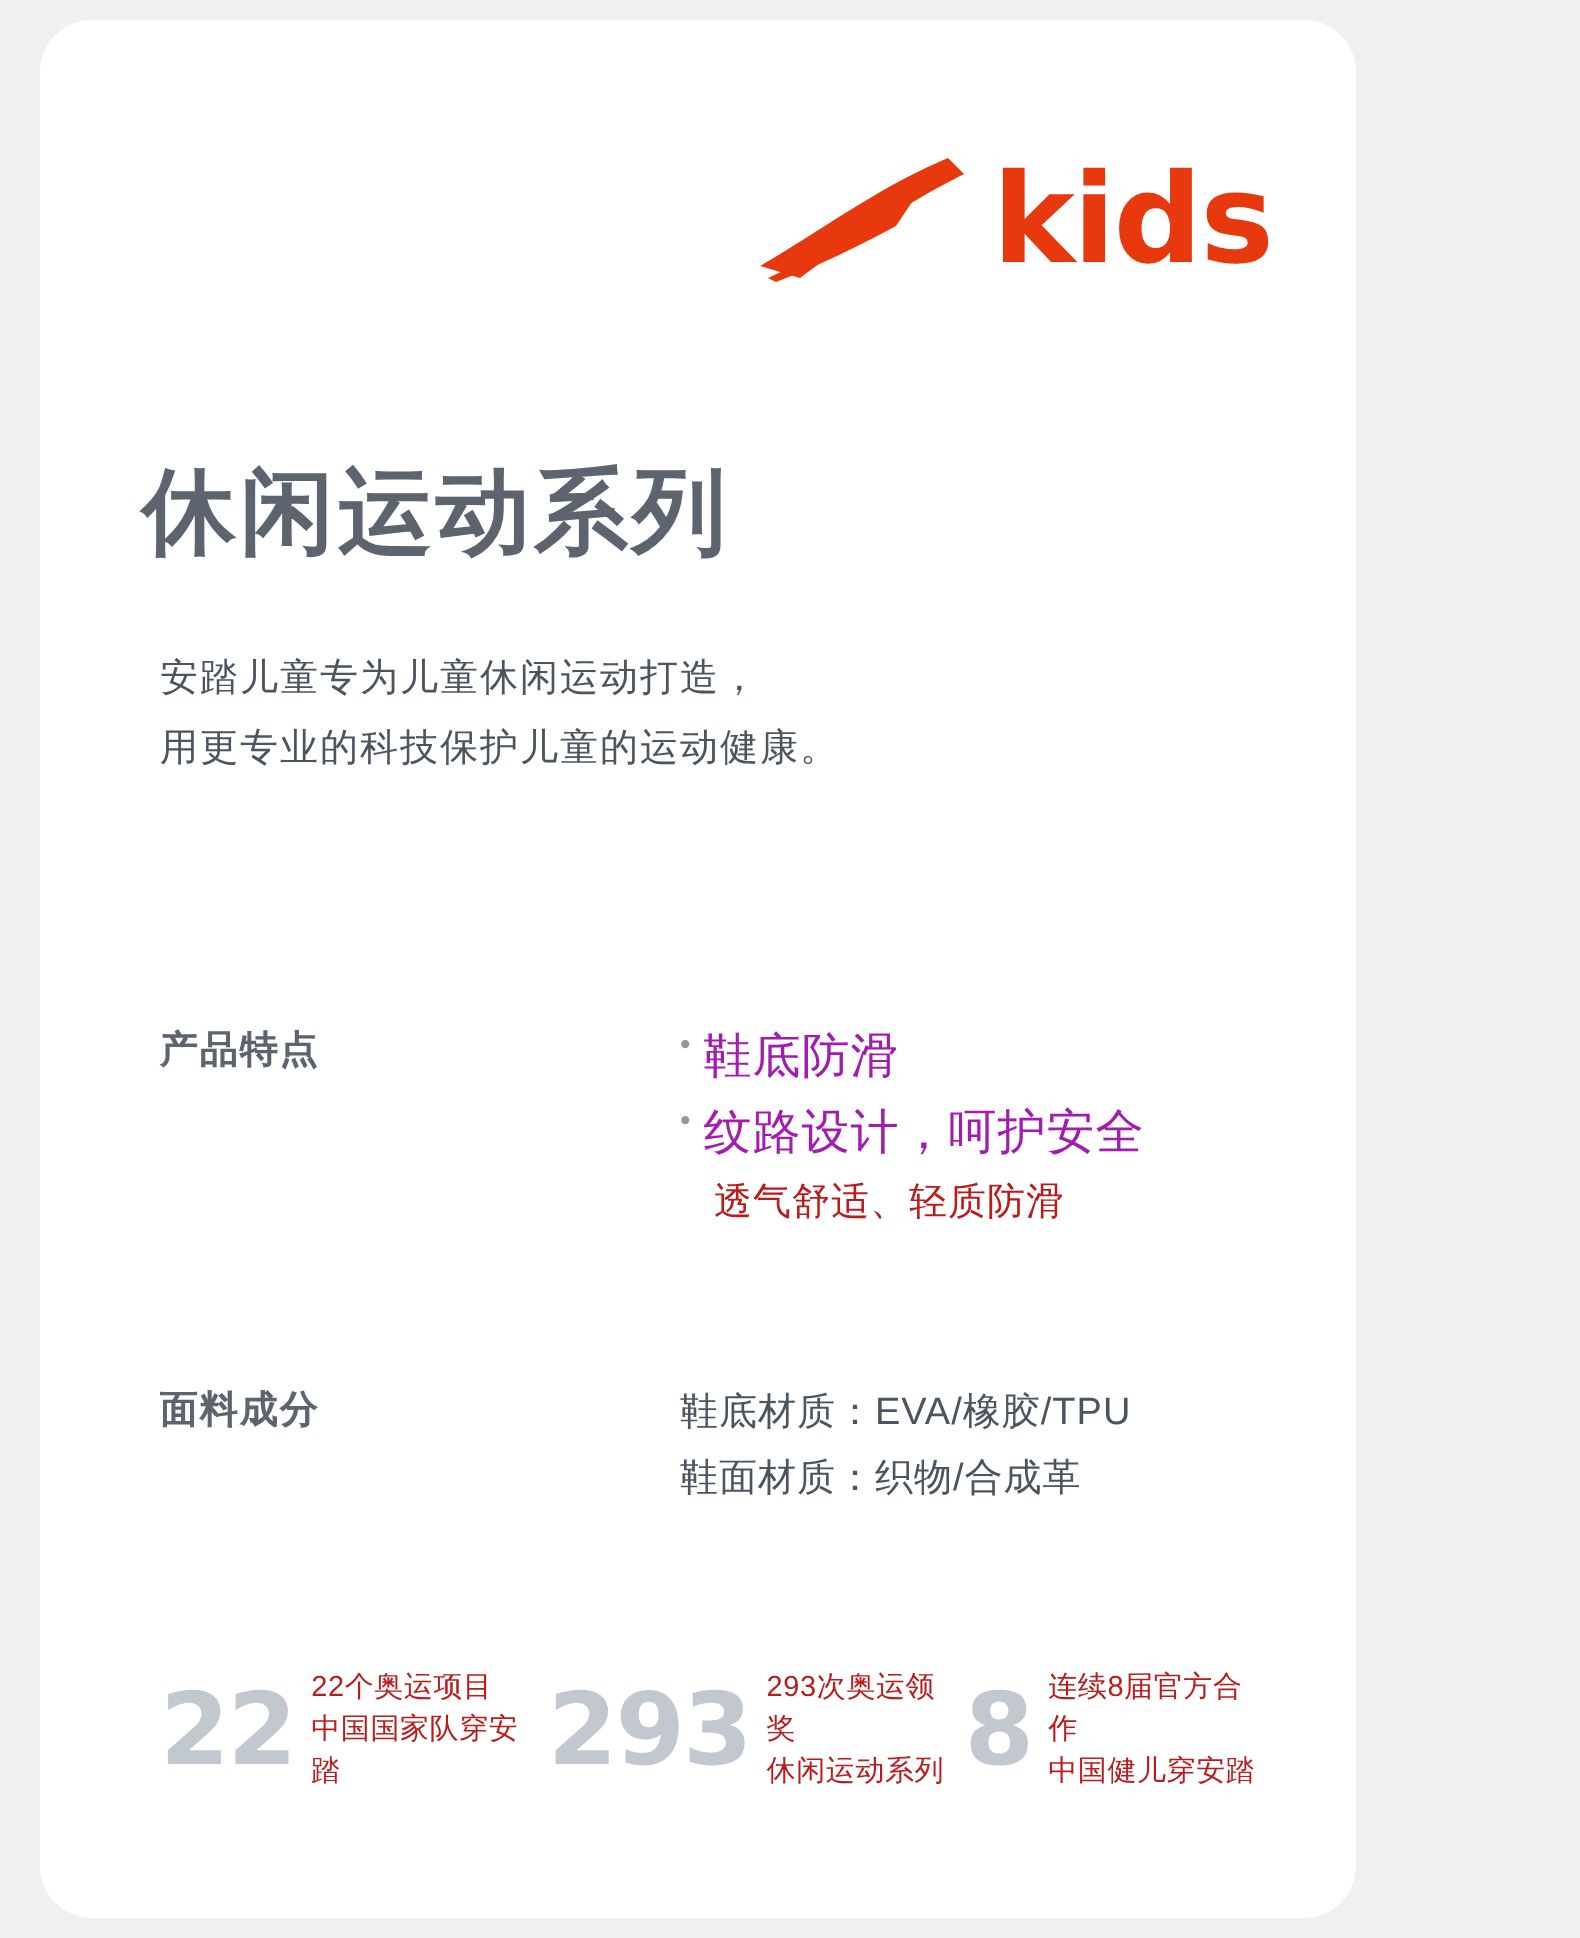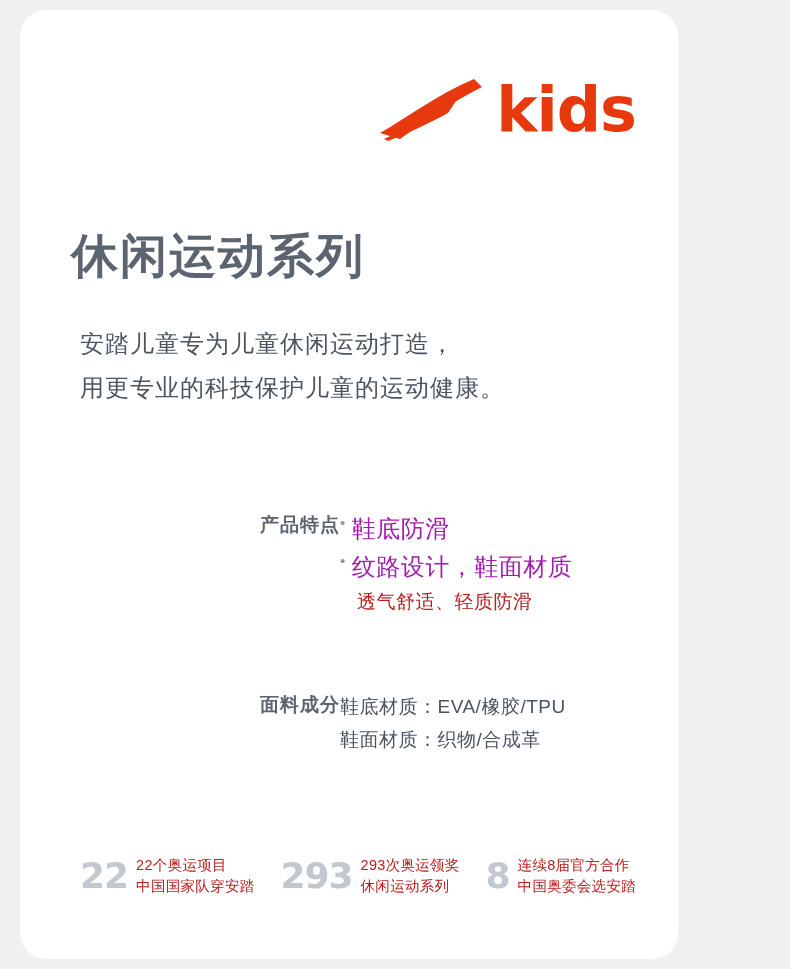--- a/index.html
+++ b/index.html
@@ -55,42 +55,41 @@
     font-size: 47px;
     font-weight: bold;
     color: #5c6470;
     letter-spacing: 2px;
     line-height: 1.2;
   }
   .subtitle {
     position: absolute;
     left: 60px;
     top: 312px;
-    font-size: 24px;
+    font-size: 19px;
     color: #4a5560;
     line-height: 1.85;
     letter-spacing: 1px;
   }
   .subtitle div {
     white-space: nowrap;
   }
   
   .spec {
     position: absolute;
     display: flex;
   }
   .spec-label {
     width: 260px;
     font-size: 19px;
     color: #5c6470;
     font-weight: bold;
     letter-spacing: 1px;
     flex: none;
     padding-top: 2px;
-    text-align: right;
   }
   .spec-values {
     font-size: 19px;
     color: #4a5560;
     line-height: 1.55;
     letter-spacing: 0.5px;
   }
   .bullet-row {
     display: flex;
     align-items: flex-start;
@@ -126,21 +125,21 @@
     right: 42px;
     bottom: 62px;
     display: flex;
     justify-content: space-between;
   }
   .stat {
     display: flex;
     align-items: center;
   }
   .stat-num {
-    font-size: 36px;
+    font-size: 50px;
     font-weight: bold;
     color: #c2c8cf;
     letter-spacing: -1px;
     margin-right: 8px;
     line-height: 1;
     font-family: "DejaVu Sans", "Liberation Sans", sans-serif;
   }
   .stat-lines {
     font-size: 14.5px;
     color: #b91c1c;
@@ -172,21 +171,21 @@
 
   <div class="spec" id="spec-features">
     <div class="spec-label">产品特点</div>
     <div class="spec-values">
       <div class="bullet-row">
         <span class="bullet-dot">•</span>
         <span class="bullet-text">鞋底防滑</span>
       </div>
       <div class="bullet-row">
         <span class="bullet-dot">•</span>
-        <span class="bullet-text">纹路设计，鞋面材质</span>
+        <span class="bullet-text">纹路设计，呵护安全</span>
       </div>
       <div class="sub-line">透气舒适、轻质防滑</div>
     </div>
   </div>
 
   <div class="spec" id="spec-material">
     <div class="spec-label">面料成分</div>
     <div class="spec-values">
       <div class="kv-line">鞋底材质：EVA/橡胶/TPU</div>
       <div class="kv-line">鞋面材质：织物/合成革</div>
@@ -205,18 +204,18 @@
       <div class="stat-num">293</div>
       <div class="stat-lines">
         <div>293次奥运领奖</div>
         <div>休闲运动系列</div>
       </div>
     </div>
     <div class="stat">
       <div class="stat-num">8</div>
       <div class="stat-lines">
         <div>连续8届官方合作</div>
-        <div>中国奥委会选安踏</div>
+        <div>中国健儿穿安踏</div>
       </div>
     </div>
   </div>
 
 </div>
 
 </body></html>

